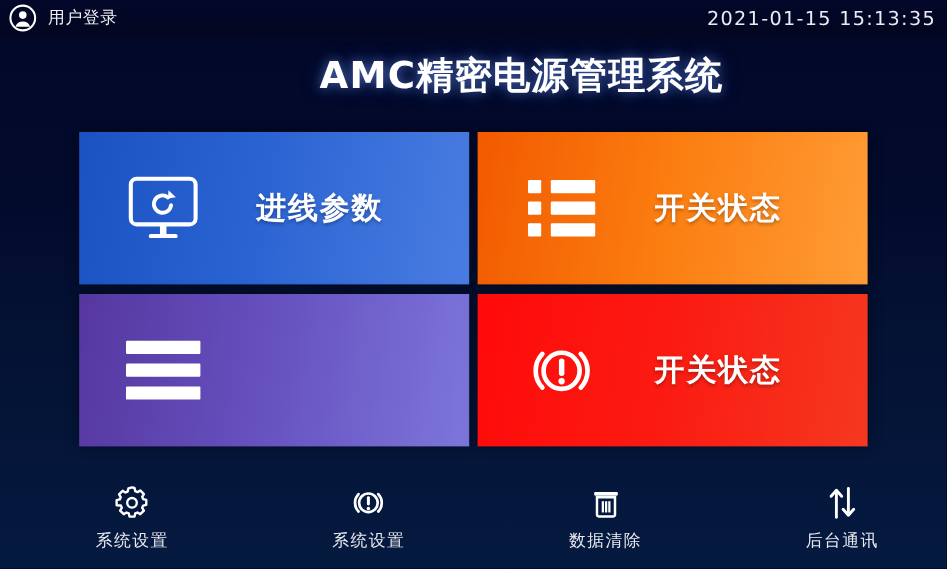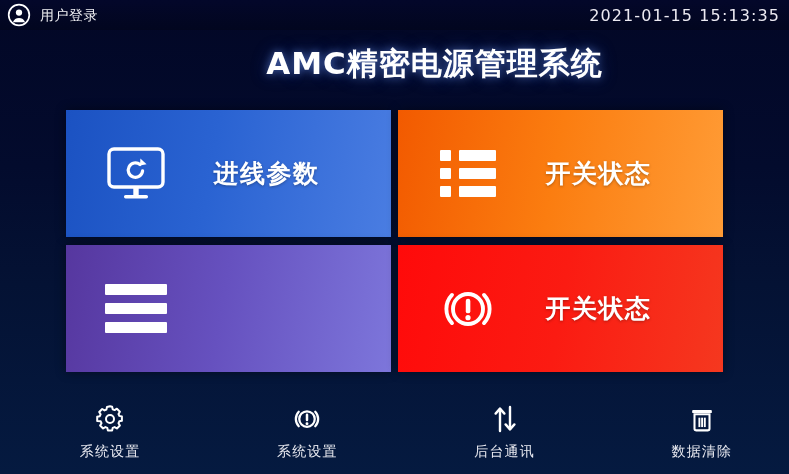--- a/index.html
+++ b/index.html
@@ -257,37 +257,37 @@
           <circle cx="32" cy="41.4" r="2.9" fill="#ffffff"></circle>
           <path d="M15.5 17.5A21 21 0 0 0 15.5 46.5" fill="none" stroke="#ffffff" stroke-width="4.5" stroke-linecap="round"></path>
           <path d="M48.5 17.5A21 21 0 0 1 48.5 46.5" fill="none" stroke="#ffffff" stroke-width="4.5" stroke-linecap="round"></path>
         </svg>
       </div>
       <div class="tool-label">系统设置</div>
     </div>
 
     <div class="tool-item">
       <div class="tool-icon">
-        <svg viewBox="0 0 32 32" width="32" height="32">
-          <path d="M11 28V6" fill="none" stroke="#ffffff" stroke-width="2.4" stroke-linecap="round"></path>
-          <path d="M6.6 10.6 11 5.6l4.4 5" fill="none" stroke="#ffffff" stroke-width="2.4" stroke-linecap="round" stroke-linejoin="round"></path>
-          <path d="M21 4v22" fill="none" stroke="#ffffff" stroke-width="2.4" stroke-linecap="round"></path>
-          <path d="M16.6 21.4 21 26.4l4.4-5" fill="none" stroke="#ffffff" stroke-width="2.4" stroke-linecap="round" stroke-linejoin="round"></path>
-        </svg>
-      </div>
-      <div class="tool-label">后台通讯</div>
-    </div>
-
-    <div class="tool-item">
-      <div class="tool-icon">
         <svg viewBox="0 0 32 32" width="30" height="30">
           <rect x="5.5" y="6.5" width="21" height="3.2" rx="1" fill="#ffffff"></rect>
           <path d="M8 11h16v15.5a1.6 1.6 0 0 1-1.6 1.6H9.6A1.6 1.6 0 0 1 8 26.5z" fill="none" stroke="#ffffff" stroke-width="2.2"></path>
           <rect x="12.2" y="14.6" width="2" height="10" fill="#ffffff"></rect>
           <rect x="15.1" y="14.6" width="2" height="10" fill="#ffffff"></rect>
           <rect x="18" y="14.6" width="2" height="10" fill="#ffffff"></rect>
         </svg>
       </div>
       <div class="tool-label">数据清除</div>
     </div>
+
+    <div class="tool-item">
+      <div class="tool-icon">
+        <svg viewBox="0 0 32 32" width="32" height="32">
+          <path d="M11 28V6" fill="none" stroke="#ffffff" stroke-width="2.4" stroke-linecap="round"></path>
+          <path d="M6.6 10.6 11 5.6l4.4 5" fill="none" stroke="#ffffff" stroke-width="2.4" stroke-linecap="round" stroke-linejoin="round"></path>
+          <path d="M21 4v22" fill="none" stroke="#ffffff" stroke-width="2.4" stroke-linecap="round"></path>
+          <path d="M16.6 21.4 21 26.4l4.4-5" fill="none" stroke="#ffffff" stroke-width="2.4" stroke-linecap="round" stroke-linejoin="round"></path>
+        </svg>
+      </div>
+      <div class="tool-label">后台通讯</div>
+    </div>
   </div>
 
 </div>
 
 </body></html>

